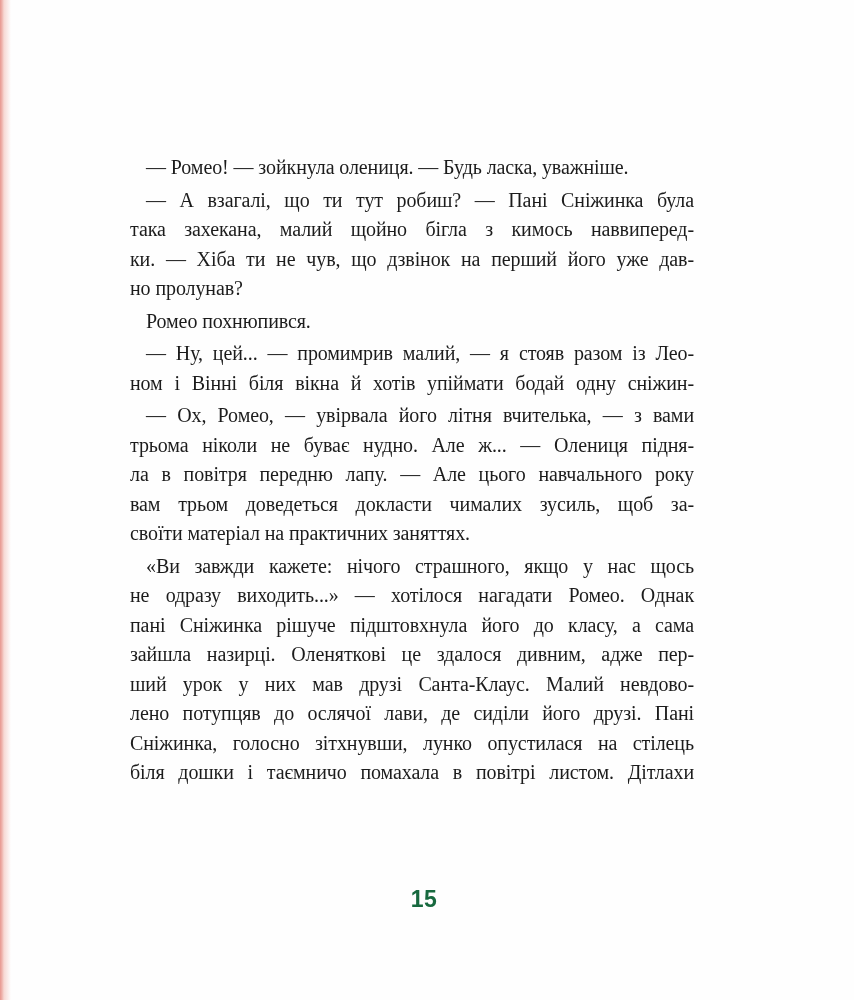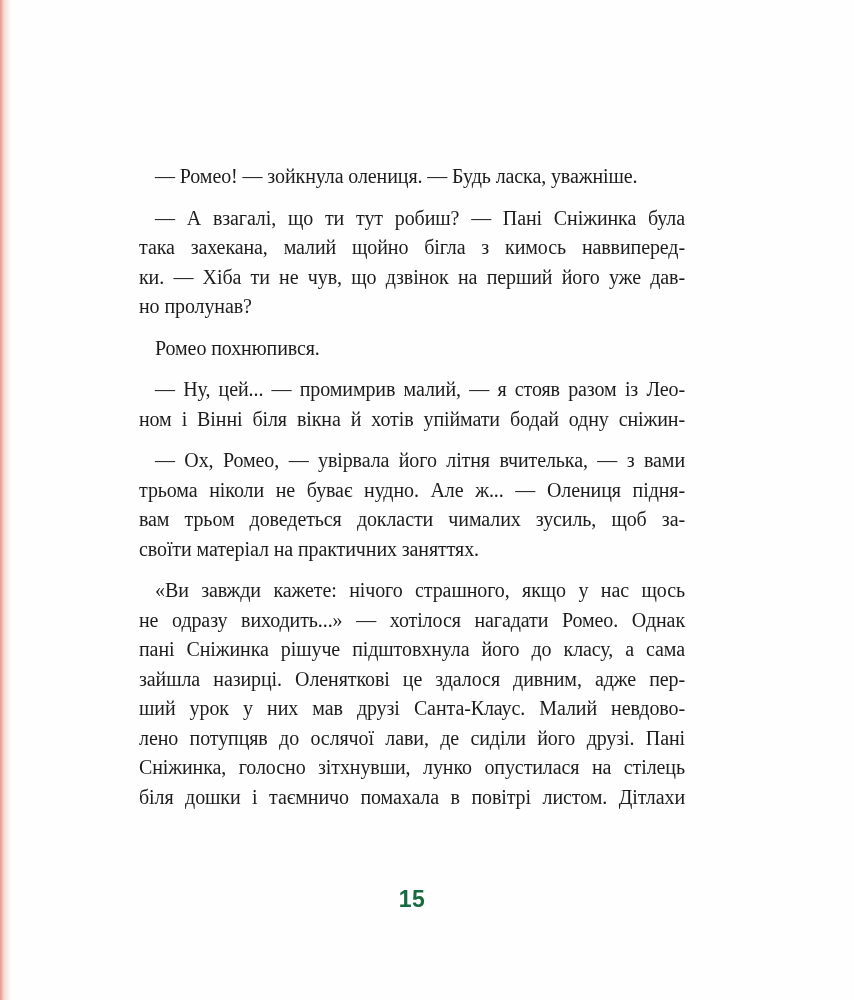--- a/index.html
+++ b/index.html
@@ -30,35 +30,35 @@
   .text-block {
     position: absolute;
     left: 127px;
     top: 150px;
     width: 570px;
     color: #1c1c1c;
     font-size: 20px;
     line-height: 29.5px;
     letter-spacing: -0.1px;
   }
-  .para { margin: 12px; padding: 0; }
+  .para { margin: 3px; padding: 0; }
   .line {
     text-align: justify;
     text-align-last: justify;
   }
   .line.last {
     text-align-last: left;
   }
   .line.first {
     text-indent: 16px;
   }
   .page-number {
     position: absolute;
     top: 886px;
-    left: 127px;
+    left: 139px;
     width: 570px;
     text-align: center;
     font-family: "Liberation Sans", sans-serif;
     font-weight: 700;
     font-size: 23px;
     letter-spacing: 0.5px;
     color: #17693f;
   }
 </style>
 </head>
@@ -79,20 +79,21 @@
       <div class="para">
         <div class="line first last">Ромео похнюпився.</div>
       </div>
       <div class="para">
         <div class="line first">— Ну, цей... — промимрив малий, — я стояв разом із Лео-</div>
         <div class="line">ном і Вінні біля вікна й хотів упіймати бодай одну сніжин-</div>
       </div>
       <div class="para">
         <div class="line first">— Ох, Ромео, — увірвала його літня вчителька, — з вами</div>
         <div class="line">трьома ніколи не буває нудно. Але ж... — Олениця підня-</div>
+        <div class="line">ла в повітря передню лапу. — Але цього навчального року</div>
         <div class="line">вам трьом доведеться докласти чималих зусиль, щоб за-</div>
         <div class="line last">своїти матеріал на практичних заняттях.</div>
       </div>
       <div class="para">
         <div class="line first">«Ви завжди кажете: нічого страшного, якщо у нас щось</div>
         <div class="line">не одразу виходить...» — хотілося нагадати Ромео. Однак</div>
         <div class="line">пані Сніжинка рішуче підштовхнула його до класу, а сама</div>
         <div class="line">зайшла назирці. Оленяткові це здалося дивним, адже пер-</div>
         <div class="line">ший урок у них мав друзі Санта-Клаус. Малий невдово-</div>
         <div class="line">лено потупцяв до ослячої лави, де сиділи його друзі. Пані</div>

